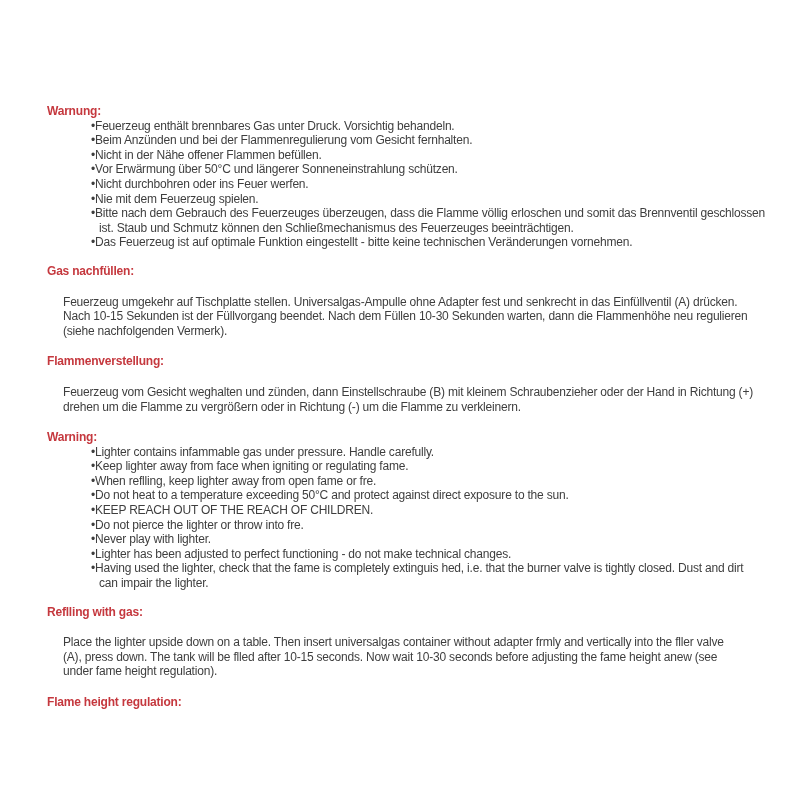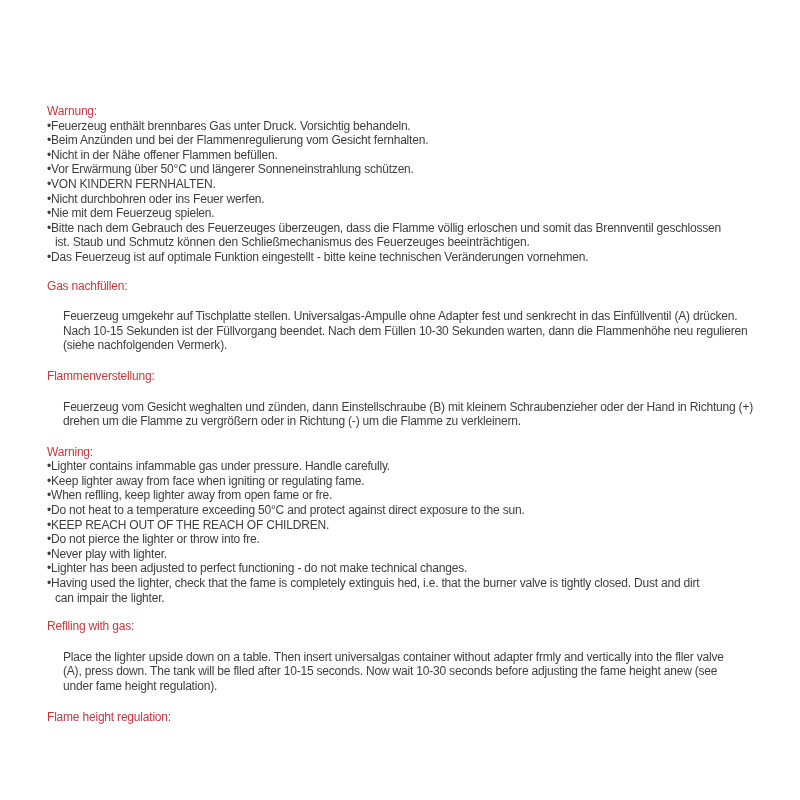--- a/index.html
+++ b/index.html
@@ -18,53 +18,53 @@
     width: 716px;
     font-size: 12px;
     line-height: 14.6px;
     letter-spacing: -0.2px;
     color: #3e3e3e;
   }
   .section { margin: 0 0 14px 0; }
   .heading {
     color: #c5383e;
     font-size: 12px;
-    font-weight: normal;
+    font-weight: bold;
     margin: 0;
     padding: 0;
   }
   ul.bullets {
     list-style: none;
     margin: 0;
     padding: 0;
   }
   li.bullet {
     white-space: pre;
     padding-left: 8px;
     text-indent: -8px;
+    margin-left: 44px;
   }
   li.bullet::before { content: "\2022 "; }
   p.para {
     margin: 16px;
     white-space: pre;
   }
 </style>
 </head>
 <body>
 
 <div class="sheet">
 
   <div class="section">
     <h2 class="heading">Warnung:</h2>
     <ul class="bullets">
       <li class="bullet">Feuerzeug enthält brennbares Gas unter Druck. Vorsichtig behandeln.</li>
       <li class="bullet">Beim Anzünden und bei der Flammenregulierung vom Gesicht fernhalten.</li>
       <li class="bullet">Nicht in der Nähe offener Flammen befüllen.</li>
       <li class="bullet">Vor Erwärmung über 50°C und längerer Sonneneinstrahlung schützen.</li>
-      <li class="bullet">VON KINDERN FERNHALTEN.</li>
       <li class="bullet">Nicht durchbohren oder ins Feuer werfen.</li>
       <li class="bullet">Nie mit dem Feuerzeug spielen.</li>
       <li class="bullet">Bitte nach dem Gebrauch des Feuerzeuges überzeugen, dass die Flamme völlig erloschen und somit das Brennventil geschlossen
 ist. Staub und Schmutz können den Schließmechanismus des Feuerzeuges beeinträchtigen.</li>
       <li class="bullet">Das Feuerzeug ist auf optimale Funktion eingestellt - bitte keine technischen Veränderungen vornehmen.</li>
     </ul>
   </div>
 
   <div class="section">
     <h2 class="heading">Gas nachfüllen:</h2>

